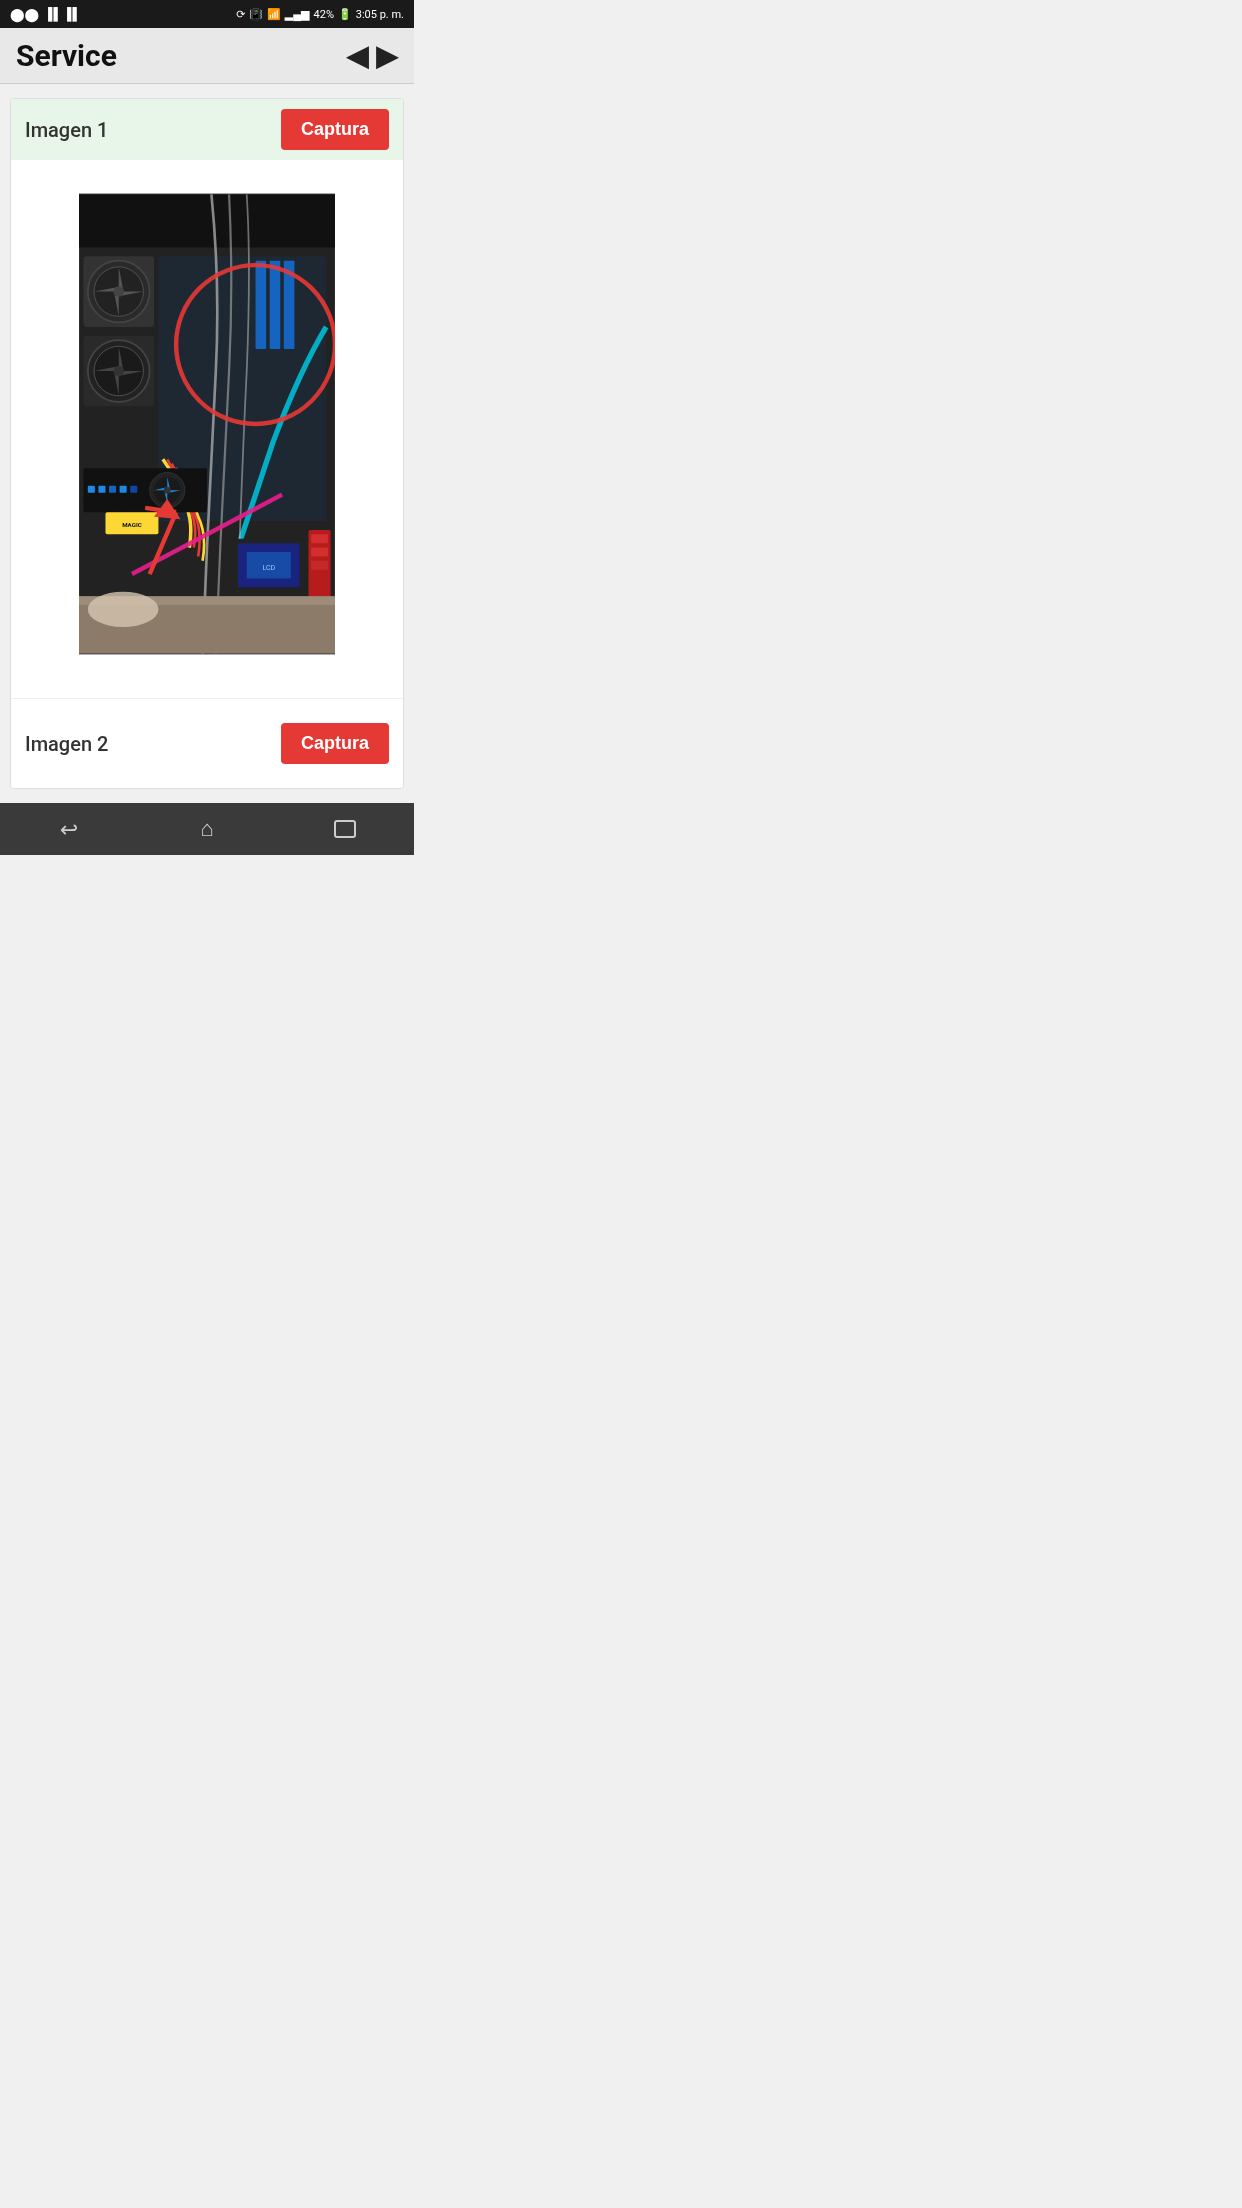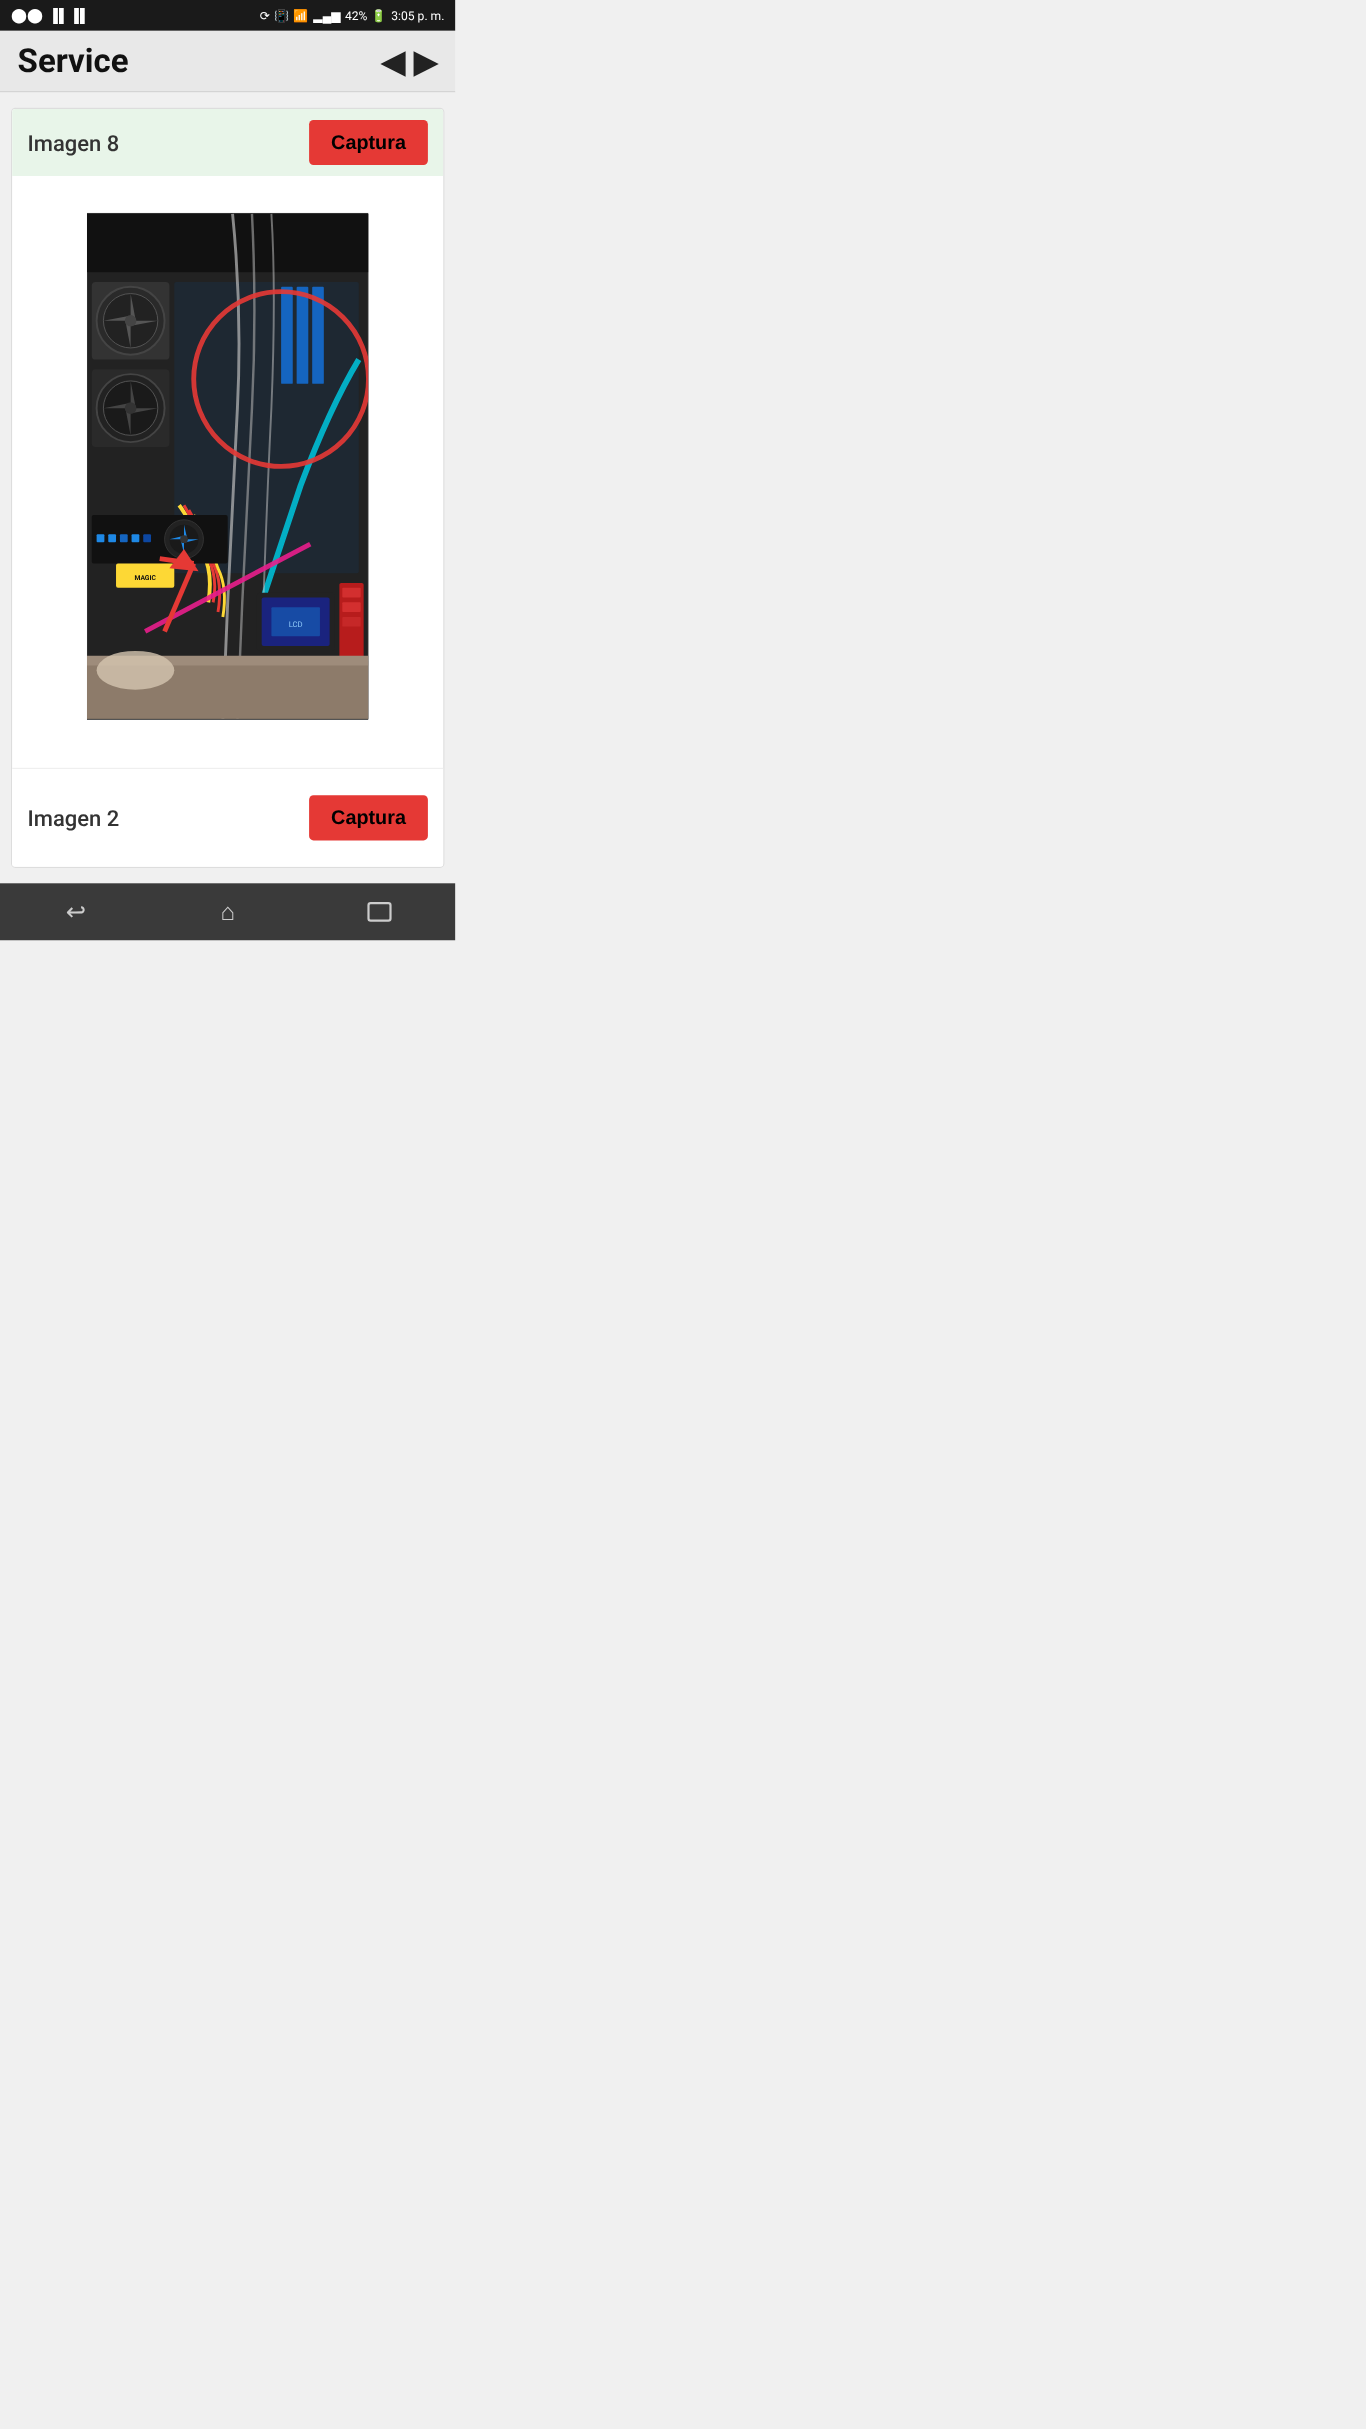--- a/index.html
+++ b/index.html
@@ -96,21 +96,21 @@
     }
 
     .imagen-label {
       font-size: 20px;
       font-weight: 500;
       color: #333;
     }
 
     .captura-btn {
       background: #e53935;
-      color: #000000;
+      color: #ffffff;
       border: none;
       border-radius: 4px;
       padding: 10px 20px;
       font-size: 18px;
       font-weight: bold;
       cursor: pointer;
     }
 
     .image-hint {
       text-align: center;
@@ -198,21 +198,21 @@
     <span class="nav-arrow">◀</span>
     <span class="nav-arrow">▶</span>
   </div>
 </div>
 
 <div class="main-content">
   <div class="card">
 
 
     <div class="imagen-row">
-      <span class="imagen-label">Imagen 8</span>
+      <span class="imagen-label">Imagen 1</span>
       <button class="captura-btn">Captura</button>
     </div>
 
 
     <div class="image-container">
       <div class="pc-image">
         
         <svg class="pc-canvas" viewBox="0 0 290 520" xmlns="http://www.w3.org/2000/svg">
 
           <rect width="290" height="520" fill="#1a1a1a"></rect>

